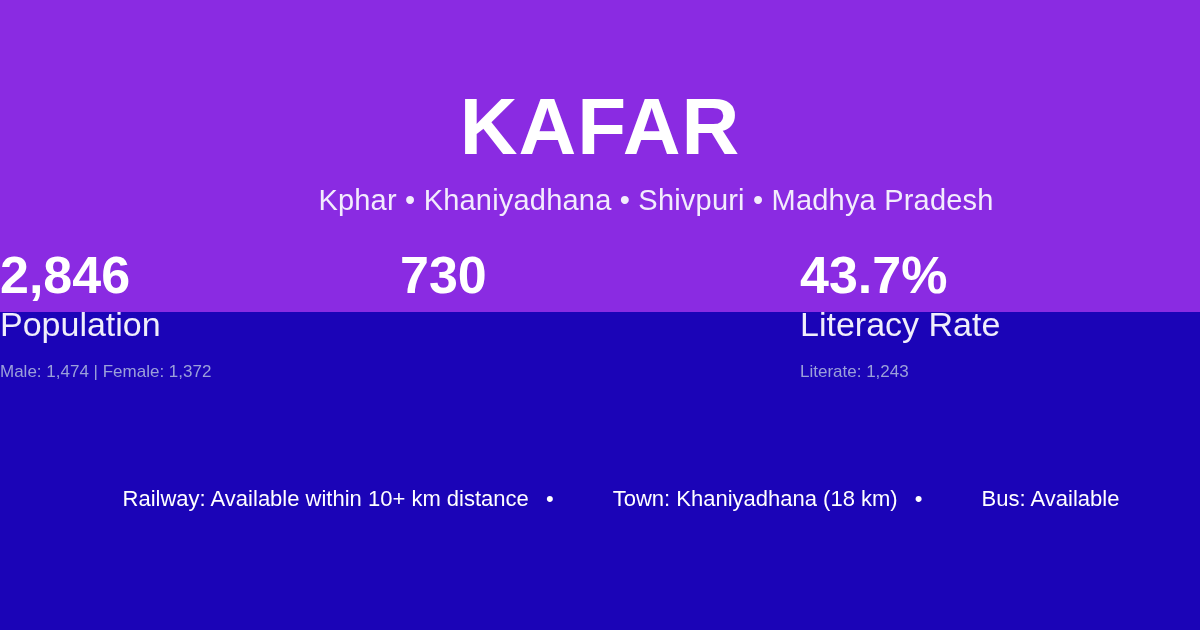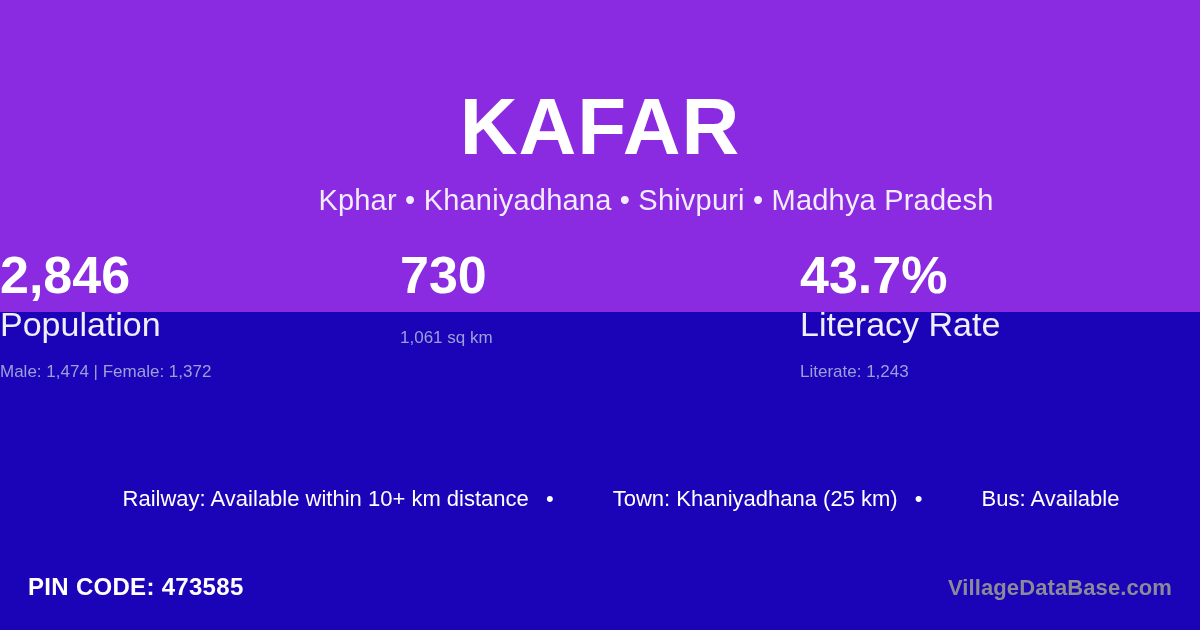--- a/index.html
+++ b/index.html
@@ -176,37 +176,32 @@
   <div class="stats">
 
     <div class="stat">
       <div class="stat-value">2,846</div>
       <div class="stat-label">Population</div>
       <div class="stat-detail">Male: 1,474 | Female: 1,372</div>
     </div>
 
     <div class="stat">
       <div class="stat-value">730</div>
-      <div class="stat-detail">1,061 sq km</div>
     </div>
 
     <div class="stat">
       <div class="stat-value">43.7%</div>
       <div class="stat-label">Literacy Rate</div>
       <div class="stat-detail">Literate: 1,243</div>
     </div>
 
   </div>
 
   <div class="facilities">
     <span class="facility-item">Railway: Available within 10+ km distance</span>
     <span class="facility-sep">•</span>
-    <span class="facility-item">Town: Khaniyadhana (25 km)</span>
+    <span class="facility-item">Town: Khaniyadhana (18 km)</span>
     <span class="facility-sep">•</span>
     <span class="facility-item">Bus: Available</span>
   </div>
 
-  <div class="footer">
-    <div class="pincode">PIN CODE: 473585</div>
-    <div class="watermark">VillageDataBase.com</div>
-  </div>
 
 </div>
 
 </body></html>

